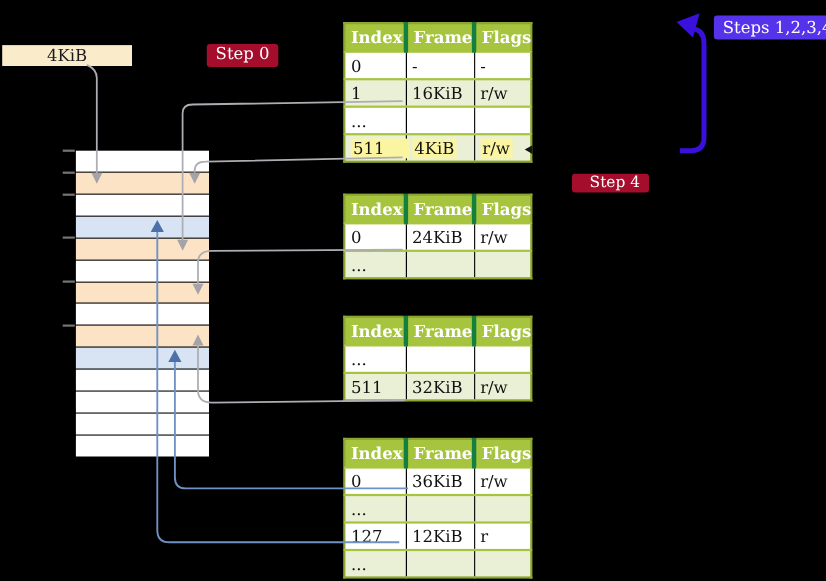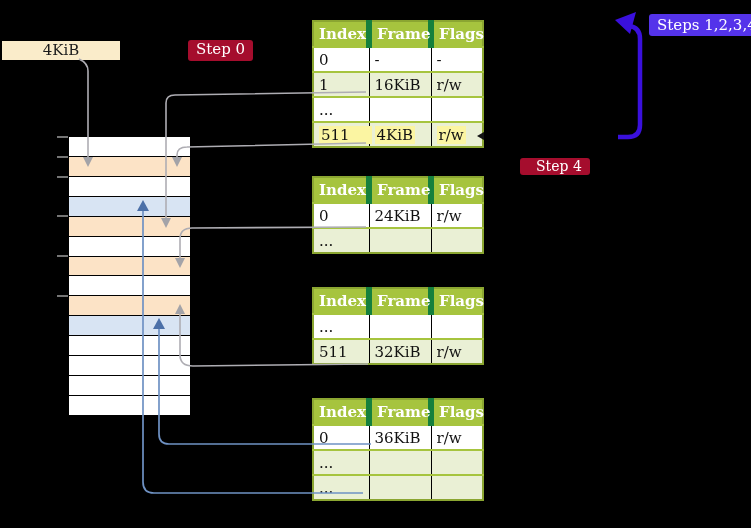--- a/index.html
+++ b/index.html
@@ -33,21 +33,21 @@
   .mem-row.orange{background:#fce3c6;}
   .mem-row.blue{background:#d8e4f3;}
   .tick{position:absolute;left:57px;width:11px;height:2px;background:#757575;}
   
   .tbl{
     position:absolute;left:312px;width:170px;border-collapse:collapse;table-layout:fixed;
     font-size:15px;border:2px solid #8ba631;z-index:2;
   }
   .tbl th{
     background:#a6c43e;color:#fff;font-weight:bold;text-align:left;
-    height:22px;padding:1px 0 1px 5px;border-left:6px solid #15803d;
+    height:22px;padding:1px 0 1px 5px;border-left:4px solid #15803d;
   }
   .tbl th:first-child{border-left:none;}
   .tbl td{
     background:#fff;color:#111;height:23px;padding:0 0 0 5px;
     border-left:1px solid #000;border-top:2px solid #a6c43e;
   }
   .tbl td:first-child{border-left:none;}
   .tbl tr.shade td{background:#eaf0d5;}
   #tbl-level4{top:20px;}
   #tbl-level3{top:176px;}
@@ -192,20 +192,25 @@
     <tr>
       <td>0</td>
       <td>36KiB</td>
       <td>r/w</td>
     </tr>
     <tr class="shade">
       <td>...</td>
       <td></td>
       <td></td>
     </tr>
+    <tr>
+      <td>127</td>
+      <td>12KiB</td>
+      <td>r</td>
+    </tr>
     <tr class="shade">
       <td>...</td>
       <td></td>
       <td></td>
     </tr>
   </tbody>
     </table>
 
   <svg id="overlay" width="751" height="528" viewBox="0 0 751 528">
 

